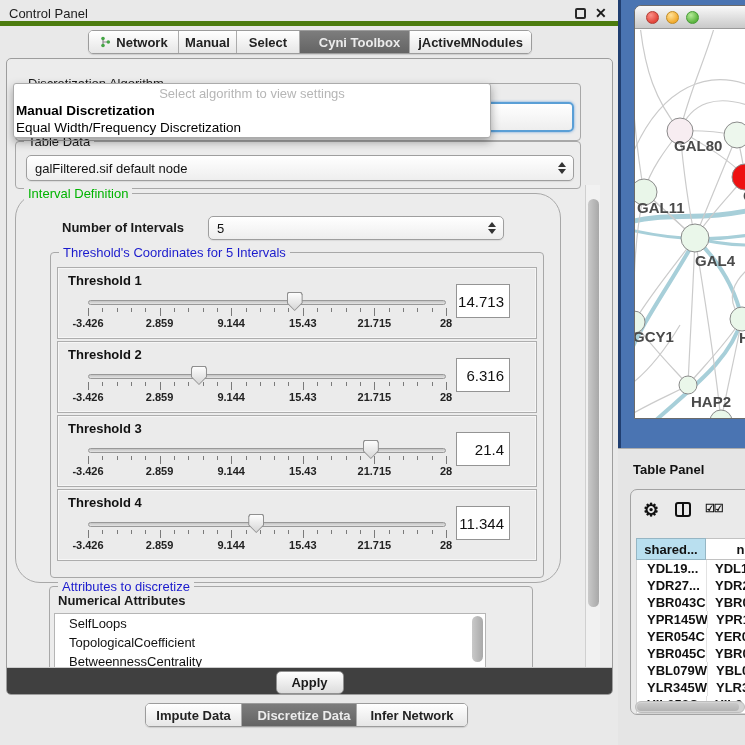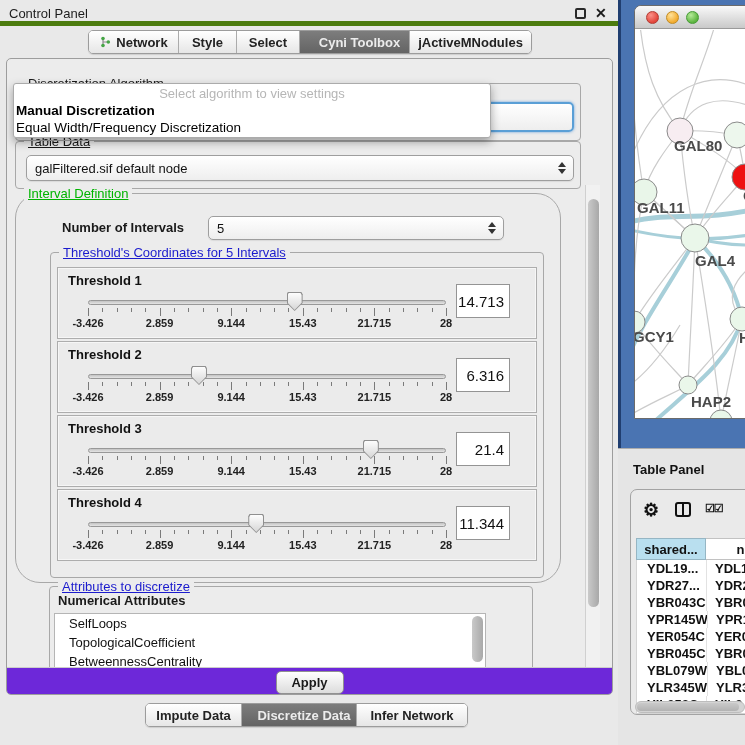--- a/index.html
+++ b/index.html
@@ -20,21 +20,21 @@
   .seg .tab:last-child { border-right:none; }
   .seg .tab.selected { background:linear-gradient(#7d7d7d,#646464); color:#ececec;padding-left:10px; }
   .top-tabs { left:88px; top:30px; }
   .bottom-tabs { left:145px; top:703px; }
   .net-icon { width:12px; height:12px; }
 
   
   .content-panel { position:absolute; left:6px; top:58px; width:607px; height:637px; border:1px solid #9d9d9d; border-radius:5px; background:#ececec; overflow:hidden; }
 
   .group { position:absolute; border:1px solid #a8a8a8; border-radius:4px; }
-  .group-title { position:absolute; top:-8px; left:8px; background:#ececec; padding:0 4px; font-size:13px;text-decoration:underline; }
+  .group-title { position:absolute; top:-8px; left:8px; background:#ececec; padding:0 4px; font-size:13px; }
   .gt-black { color:#1a1a1a; }
   .gt-green { color:#00b400; }
   .gt-blue  { color:#1b1bcd; }
 
   .combo { position:absolute; background:linear-gradient(#ffffff,#eeeeee); border:1px solid #9e9e9e; border-radius:5px; display:flex; align-items:center; padding:0 8px; font-size:13px; color:#111; box-shadow:0 1px 1px rgba(0,0,0,.08); }
   .combo .stepper { position:absolute; right:7px; top:50%; transform:translateY(-50%); display:flex; flex-direction:column; gap:2px; }
   .combo .stepper i { width:0; height:0; border-left:4px solid transparent; border-right:4px solid transparent; }
   .combo .stepper .up { border-bottom:5px solid #333; }
   .combo .stepper .dn { border-top:5px solid #333; }
   .combo.focused { border:2px solid #5a9fd6; box-shadow:0 0 3px rgba(74,144,217,.8); }
@@ -63,21 +63,21 @@
   .tick-label { position:absolute; transform:translateX(-50%); font-size:11px; font-weight:bold; color:#222; white-space:nowrap; }
   .value-input { position:absolute; left:398px; top:16px; width:54px; height:34px; border:1px solid #949494; background:#fff; font-family:"Liberation Sans",sans-serif; font-size:15px; color:#111; text-align:right; padding-right:5px; }
 
   
   .attr-label { position:absolute; left:8px; top:6px; font-weight:bold; font-size:13px; }
   .attr-list { position:absolute; left:4px; top:26px; width:432px; height:80px; background:#fff; border:1px solid #b5b5b5; overflow:hidden; }
   .attr-item { height:19px; line-height:19px; padding-left:14px; font-size:13px; color:#111; white-space:nowrap; }
   .attr-scroll { position:absolute; right:2px; top:2px; width:11px; height:46px; border-radius:6px; background:linear-gradient(90deg,#c9c9c9,#a9a9a9); }
 
   
-  .apply-bar { position:absolute; left:0; right:0; top:608px; height:29px; background:#6d28d9; border-top:1px solid #cccccc; z-index:20; }
+  .apply-bar { position:absolute; left:0; right:0; top:608px; height:29px; background:#404040; border-top:1px solid #cccccc; z-index:20; }
   .apply-btn { position:absolute; left:50%; top:3px; transform:translateX(-50%); width:68px; height:23px; border:1px solid #919191; border-radius:5px; background:linear-gradient(#ffffff,#dcdcdc); font-family:"Liberation Sans",sans-serif; font-size:13px; font-weight:600; color:#1a1a1a; }
 
   
   .v-scroll { position:absolute; left:578px; top:126px; width:15px; height:482px; background:#f1f1f1; border-left:1px solid #d0d0d0; }
   .v-thumb { position:absolute; left:2px; top:14px; width:11px; height:408px; border-radius:6px; background:linear-gradient(90deg,#cacaca,#a8a8a8); }
 
   
   .right-region { position:absolute; left:618px; top:0; width:127px; height:745px;font-weight:bold; }
   .desktop { position:absolute; left:0; top:0; width:127px; height:448px; background:#4a74b2; border-left:3px solid #203e70; }
   .mac-window { position:absolute; left:13px; top:5px; width:120px; height:414px; border:1px solid #6b6b6b; border-radius:7px 0 0 0; overflow:hidden; background:#fff; }
@@ -124,21 +124,21 @@
         <svg class="net-icon" viewBox="0 0 12 12">
           <line x1="4" y1="2" x2="4" y2="10" stroke="#8a8a8a" stroke-width="1.2"></line>
           <line x1="4" y1="6" x2="9" y2="6" stroke="#8a8a8a" stroke-width="1.2"></line>
           <circle cx="4" cy="2.5" r="1.8" fill="#46a546"></circle>
           <circle cx="4" cy="9.5" r="1.8" fill="#46a546"></circle>
           <circle cx="9.3" cy="6" r="1.8" fill="#46a546"></circle>
         </svg>
         <span>Network</span>
       </div>
       <div class="tab" style="width:58px;">
-        <span>Style</span>
+        <span>Manual</span>
       </div>
       <div class="tab" style="width:63px;">
         <span>Select</span>
       </div>
       <div class="tab selected" style="width:110px;">
         <span>Cyni Toolbox</span>
       </div>
       <div class="tab" style="width:121px;">
         <span>jActiveMNodules</span>
       </div>

